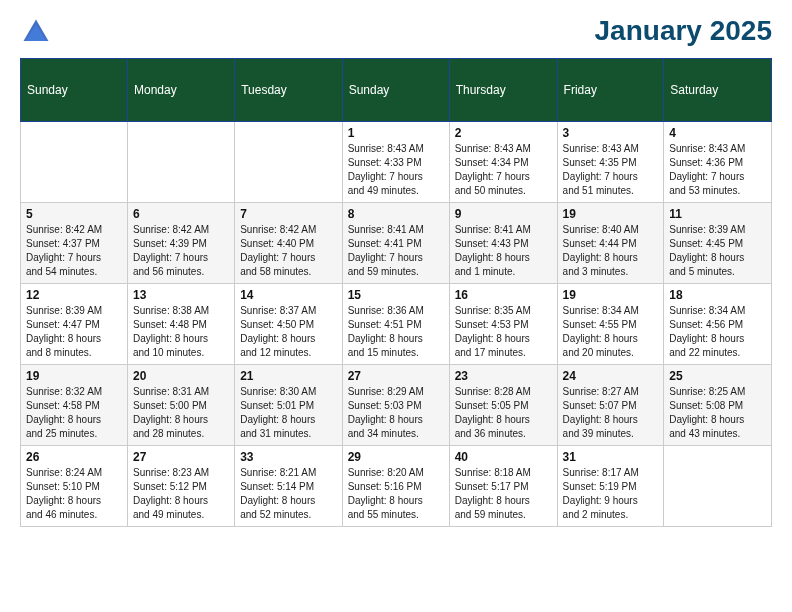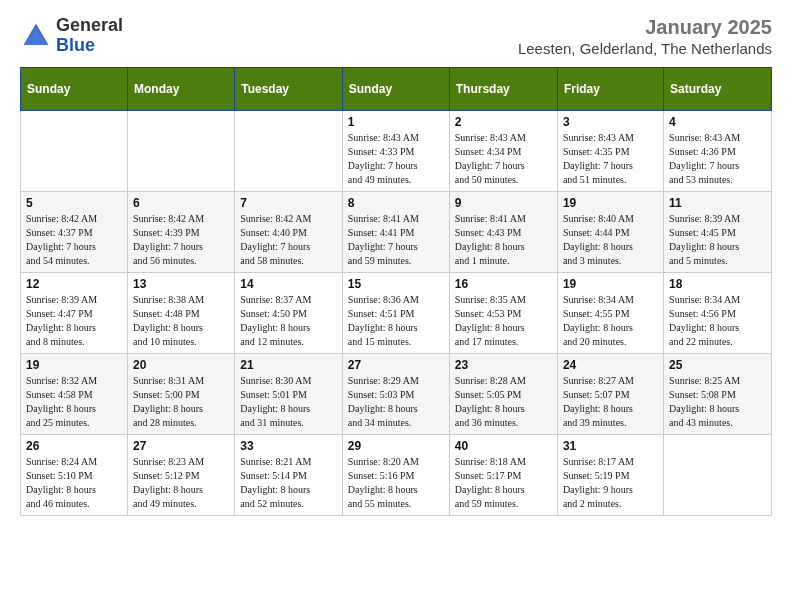--- a/index.html
+++ b/index.html
@@ -42,42 +42,42 @@
     }
     .logo-icon {
       width: 32px;
       height: 32px;
       margin-right: 4px;
     }
     .title-area {
       text-align: right;
     }
     .month-title {
-      font-size: 20px;
-      font-weight: bold;
-      color: #737373;
+      font-size: 28px;
+      font-weight: bold;
+      color: #0c4a6e;
       line-height: 1.1;
     }
     .location-title {
       font-size: 15px;
       color: #444;
       margin-top: 2px;
     }
     .calendar {
       width: 100%;
       border-collapse: collapse;
       font-size: 10.5px;
     }
     .calendar th {
-      background: #4d7c0f;
+      background: #14532d;
       color: #fff;
       text-align: left;
-      padding: 14px 6px;
+      padding: 24px 6px;
       font-size: 12px;
-      font-weight: bold;
+      font-weight: normal;
       border: 1px solid #1a4499;
     }
     .calendar td {
       border: 1px solid #ccc;
       vertical-align: top;
       padding: 4px 5px;
       width: 113px;
       min-height: 70px;
       background: #fff;
     }
@@ -87,47 +87,41 @@
     .day-number {
       font-weight: bold;
       font-size: 12px;
       margin-bottom: 2px;
       color: #111;
     }
     .day-info {
       color: #222;
       font-size: 10px;
       line-height: 1.4;
-      font-family: Liberation Serif, serif;
     }
     .empty-cell {
       background: #f9f9f9;
     }
     
     .row-even td { background: #f5f5f5; }
     .row-odd td { background: #fff; }
   </style>
 </head>
 <body>
 
 <div class="page">
   <div class="header">
     <div class="logo">
       <svg class="logo-icon" viewBox="0 0 36 36" xmlns="http://www.w3.org/2000/svg">
         <polygon points="18,4 32,28 4,28" fill="#2255bb" opacity="0.85"></polygon>
         <polygon points="18,10 30,28 6,28" fill="#4488ee" opacity="0.5"></polygon>
       </svg>
-      <div class="logo-text">
-        <span class="logo-general">General</span>
-        <span class="logo-blue">Blue</span>
-      </div>
     </div>
     <div class="title-area">
       <div class="month-title">January 2025</div>
-      <div class="location-title">Leesten, Gelderland, The Netherlands</div>
     </div>
   </div>
 
   <table class="calendar">
     <thead>
       <tr>
       <th>Sunday</th>
           <th>Monday</th>
           <th>Tuesday</th>
           <th>Sunday</th>

